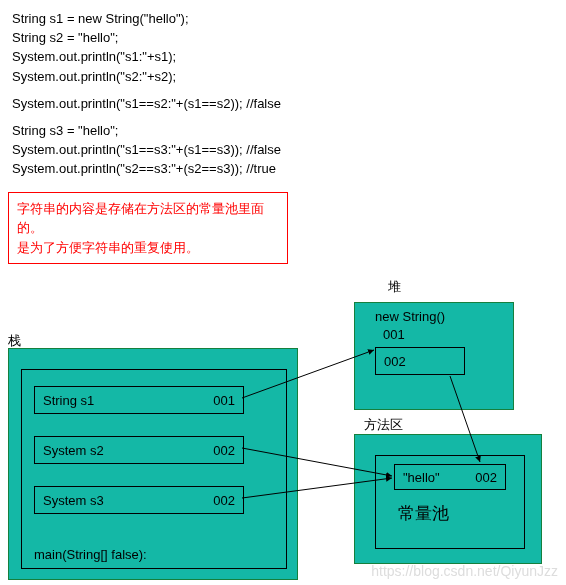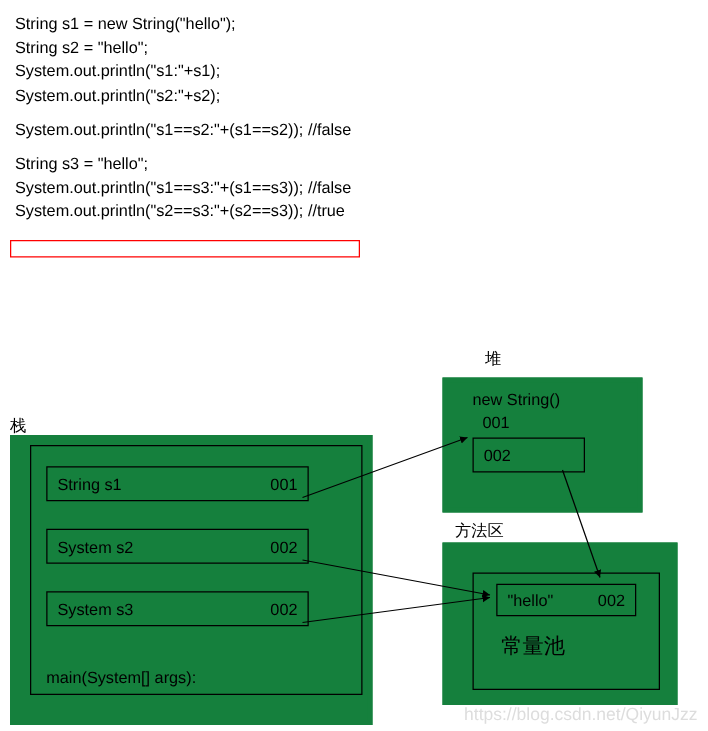--- a/index.html
+++ b/index.html
@@ -2,23 +2,23 @@
 <html><head>
 <meta charset="utf-8">
 <style>
 *{margin:0;padding:0;box-sizing:border-box}
 body{background:#fff;font-family:Arial,"Microsoft YaHei",sans-serif;font-size:13px;color:#000;width:566px;height:585px;position:relative}
 .code{padding:10px 12px 6px;line-height:1.4}
 .code p{margin-bottom:1px}
 .code .gap{height:8px}
 .note{border:1px solid #ff0000;color:#ff0000;padding:6px 8px;margin:6px 0 0 8px;width:280px;line-height:1.5;font-size:13px}
 .lbl{position:absolute;font-size:13px}
-.box{position:absolute;border:4px solid #15803d;background:#15803d}
+.box{position:absolute;border:1px solid #15803d;background:#14b8a6}
 .stack{left:8px;top:348px;width:290px;height:232px}
-.mainf{left:12px;top:4px;width:266px;height:200px;border:1px solid #000;position:absolute}
+.mainf{left:12px;top:20px;width:266px;height:200px;border:1px solid #000;position:absolute}
 .row{position:absolute;left:12px;width:210px;height:28px;border:1px solid #000;display:flex;align-items:center;justify-content:space-between;padding:0 8px;font-size:13px}
 .mlabel{position:absolute;left:12px;bottom:6px;font-size:13px}
 .heap{left:354px;top:302px;width:160px;height:108px}
 .heap .hlabel{position:absolute;left:20px;top:6px;font-size:13px}
 .heap .haddr{position:absolute;left:28px;top:24px;font-size:13px}
 .heap .hcell{position:absolute;left:20px;top:44px;width:90px;height:28px;border:1px solid #000;display:flex;align-items:center;padding-left:8px;font-size:13px}
 .method{left:354px;top:434px;width:188px;height:130px}
 .pool{position:absolute;left:20px;top:20px;width:150px;height:94px;border:1px solid #000}
 .pool .pcell{position:absolute;left:18px;top:8px;width:112px;height:26px;border:1px solid #000;display:flex;align-items:center;justify-content:space-between;padding:0 8px;font-size:13px}
 .pool .plabel{position:absolute;left:22px;top:46px;font-size:17px}
@@ -35,20 +35,22 @@
   <p>System.out.println("s2:"+s2);</p>
   <div class="gap"></div>
   <p>System.out.println("s1==s2:"+(s1==s2)); //false</p>
   <div class="gap"></div>
   <p>String s3 = "hello";</p>
   <p>System.out.println("s1==s3:"+(s1==s3)); //false</p>
   <p>System.out.println("s2==s3:"+(s2==s3)); //true</p>
 </div>
 
 <div class="note">
+  <div>字符串的内容是存储在方法区的常量池里面的。</div>
+  <div>是为了方便字符串的重复使用。</div>
 </div>
 
 <div class="lbl" style="left:388px;top:278px">堆</div>
 <div class="lbl" style="left:8px;top:332px">栈</div>
 <div class="lbl" style="left:364px;top:416px">方法区</div>
 
 <div class="box heap">
   <div class="hlabel">new String()</div>
   <div class="haddr">001</div>
   <div class="hcell">002</div>
@@ -71,21 +73,21 @@
       <span>001</span>
     </div>
     <div class="row" style="top:66px">
       <span>System s2</span>
       <span>002</span>
     </div>
     <div class="row" style="top:116px">
       <span>System s3</span>
       <span>002</span>
     </div>
-    <div class="mlabel">main(System[] args):</div>
+    <div class="mlabel">main(String[] false):</div>
   </div>
 </div>
 
 <svg width="566" height="585">
   <defs>
     <marker id="ah" markerWidth="8" markerHeight="8" refX="6" refY="3" orient="auto">
       <path d="M0,0 L6,3 L0,6 Z" fill="#000"></path>
     </marker>
   </defs>
   <line x1="242" y1="398" x2="374" y2="350" stroke="#000" stroke-width="1" marker-end="url(#ah)"></line>

